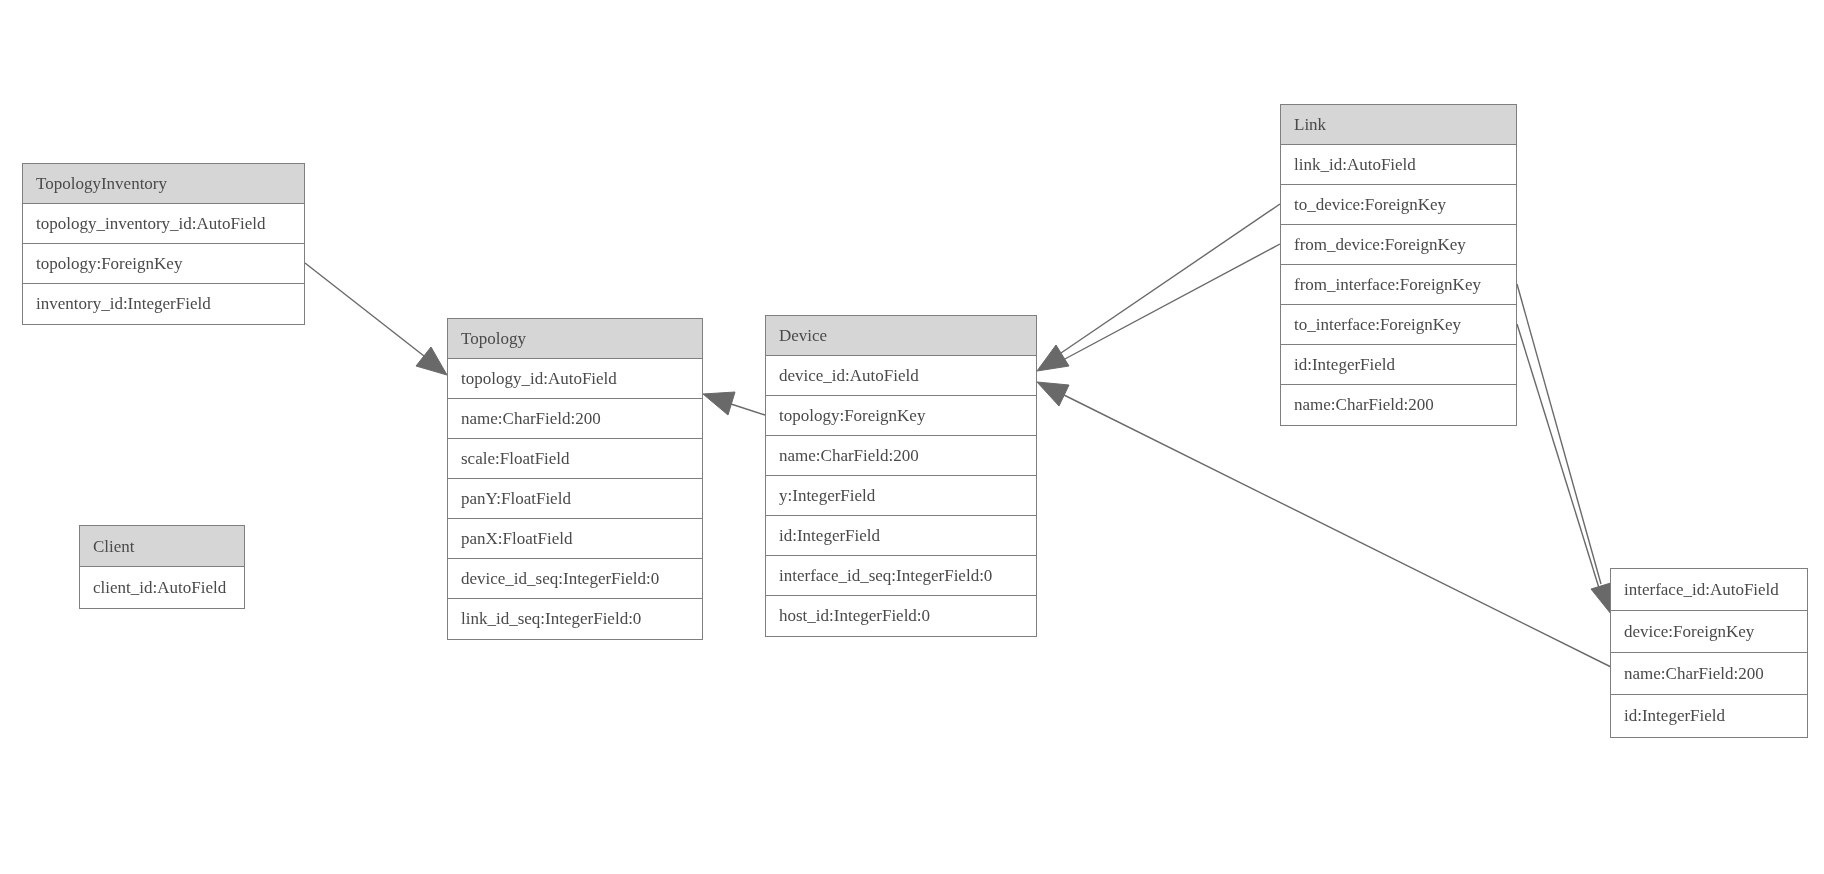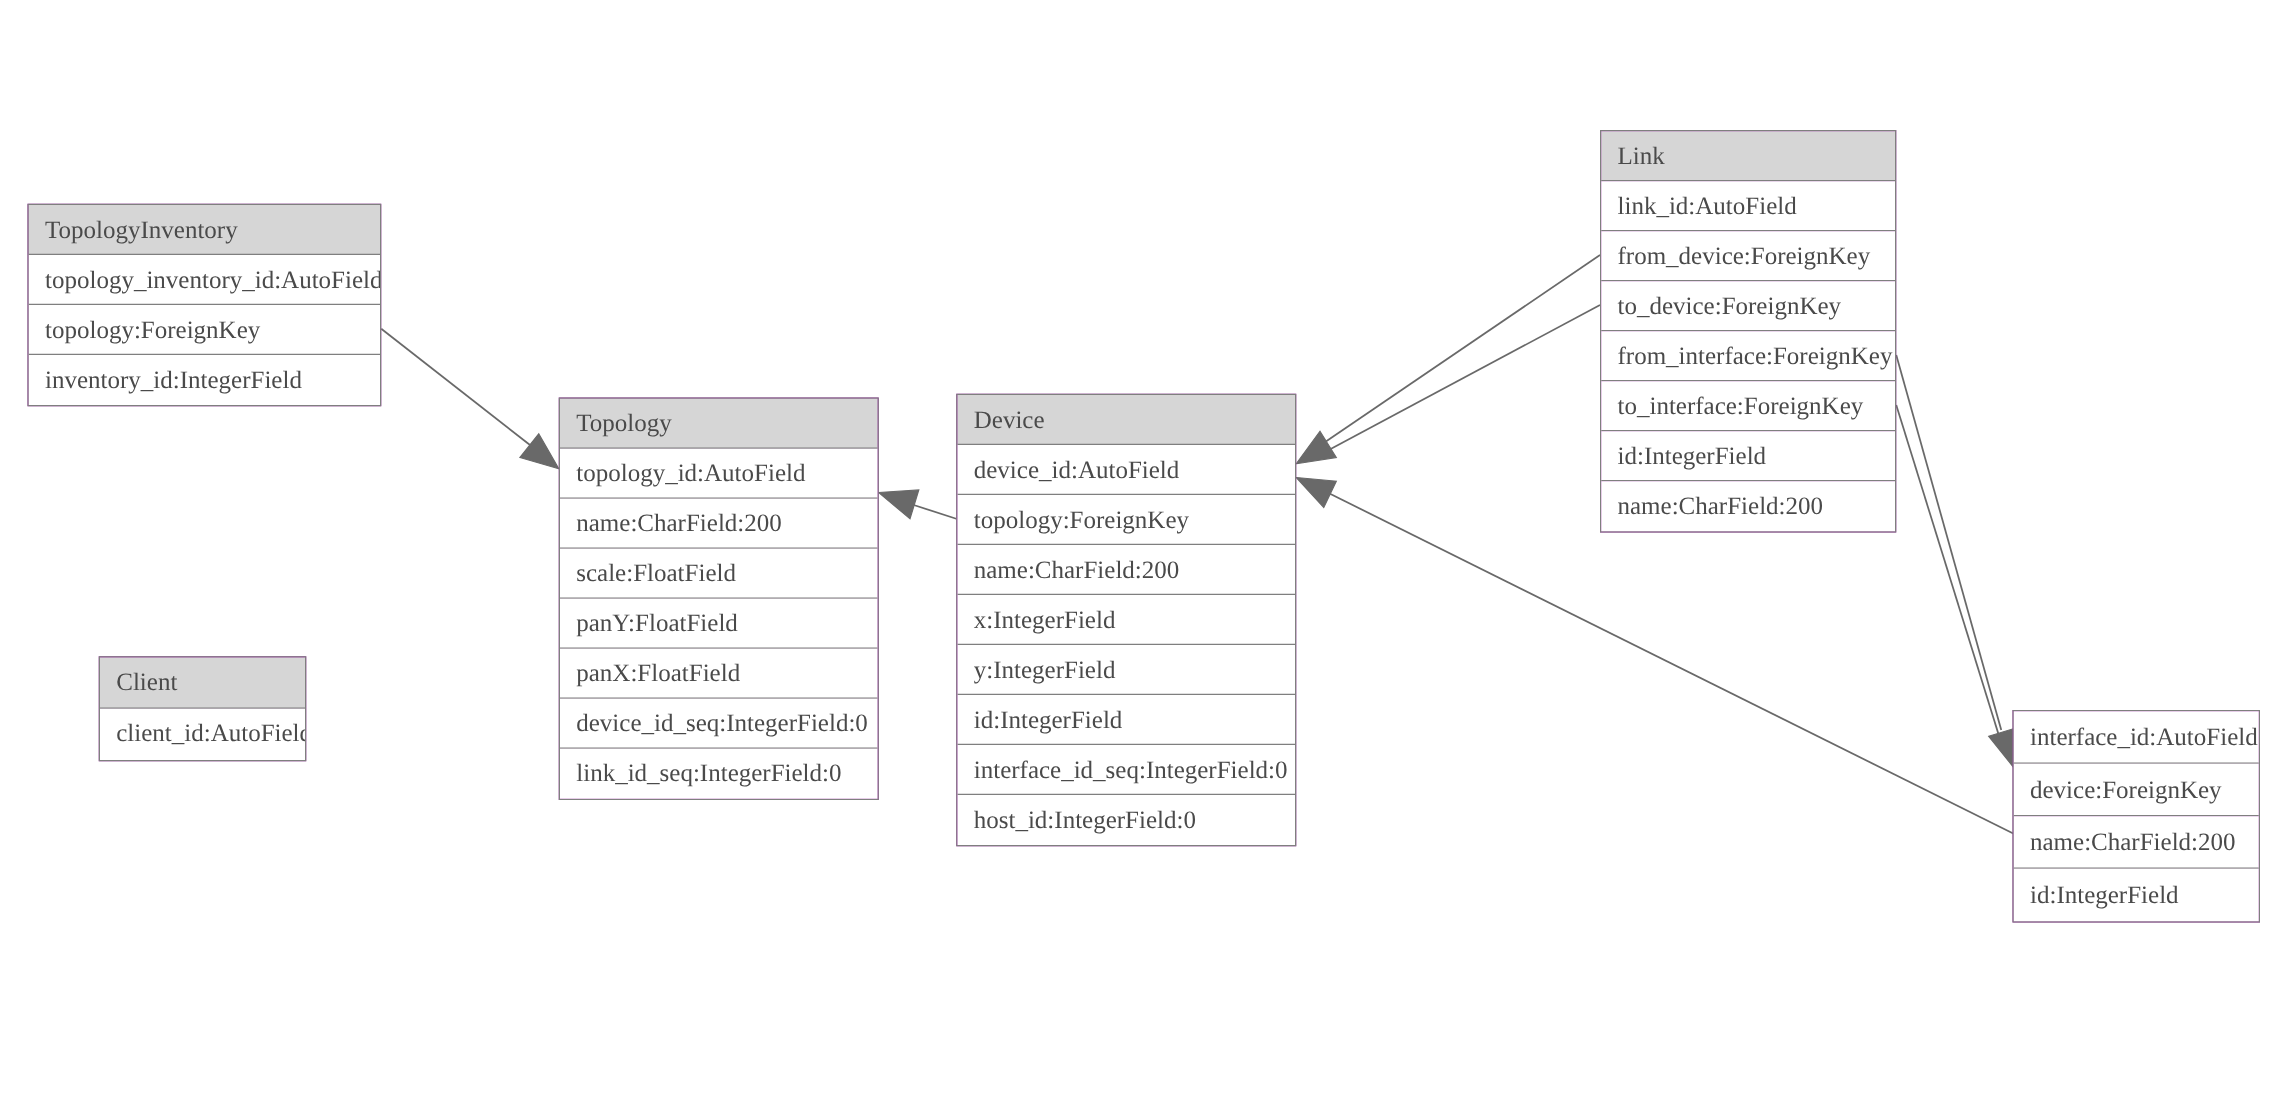--- a/index.html
+++ b/index.html
@@ -30,25 +30,25 @@
   #connector-layer line {
     stroke: var(--connector);
     stroke-width: 1.4;
   }
   #connector-layer polygon {
     fill: var(--connector);
     stroke: var(--connector);
   }
   .entity {
     position: absolute;
-    background: #a21caf;
+    background: #b91c1c;
     border: 1.5px solid var(--border);
     box-sizing: border-box;
     color: var(--text);
-    font-size: 20px;
+    font-size: 17px;
   }
   .entity-header {
     background: var(--header-fill);
     border-bottom: 1.5px solid var(--border);
     padding-left: 13px;
     box-sizing: border-box;
     white-space: nowrap;
     overflow: hidden;
   }
   .entity-row {
@@ -109,31 +109,30 @@
       </div>
       <div class="entity" style="left: 79px; top: 525px; width: 166px;">
         <div class="entity-header" style="height: 41px; line-height: 41px;">Client</div>
         <div class="entity-row" style="height: 41px; line-height: 41px;">client_id:AutoField</div>
       </div>
       <div class="entity" style="left: 765px; top: 315px; width: 272px;">
         <div class="entity-header" style="height: 40px; line-height: 40px;">Device</div>
         <div class="entity-row" style="height: 40px; line-height: 40px;">device_id:AutoField</div>
         <div class="entity-row" style="height: 40px; line-height: 40px;">topology:ForeignKey</div>
         <div class="entity-row" style="height: 40px; line-height: 40px;">name:CharField:200</div>
-        <div class="entity-row" style="height: 40px; line-height: 40px;">x:IntegerField</div>
         <div class="entity-row" style="height: 40px; line-height: 40px;">y:IntegerField</div>
         <div class="entity-row" style="height: 40px; line-height: 40px;">id:IntegerField</div>
         <div class="entity-row" style="height: 40px; line-height: 40px;">interface_id_seq:IntegerField:0</div>
         <div class="entity-row" style="height: 40px; line-height: 40px;">host_id:IntegerField:0</div>
       </div>
       <div class="entity" style="left: 1280px; top: 104px; width: 237px;">
         <div class="entity-header" style="height: 40px; line-height: 40px;">Link</div>
         <div class="entity-row" style="height: 40px; line-height: 40px;">link_id:AutoField</div>
+        <div class="entity-row" style="height: 40px; line-height: 40px;">to_device:ForeignKey</div>
         <div class="entity-row" style="height: 40px; line-height: 40px;">from_device:ForeignKey</div>
-        <div class="entity-row" style="height: 40px; line-height: 40px;">to_device:ForeignKey</div>
         <div class="entity-row" style="height: 40px; line-height: 40px;">from_interface:ForeignKey</div>
         <div class="entity-row" style="height: 40px; line-height: 40px;">to_interface:ForeignKey</div>
         <div class="entity-row" style="height: 40px; line-height: 40px;">id:IntegerField</div>
         <div class="entity-row" style="height: 40px; line-height: 40px;">name:CharField:200</div>
       </div>
       <div class="entity" style="left: 1610px; top: 568px; width: 198px;">
         <div class="entity-row" style="height: 42px; line-height: 42px;">interface_id:AutoField</div>
         <div class="entity-row" style="height: 42px; line-height: 42px;">device:ForeignKey</div>
         <div class="entity-row" style="height: 42px; line-height: 42px;">name:CharField:200</div>
         <div class="entity-row" style="height: 42px; line-height: 42px;">id:IntegerField</div>

